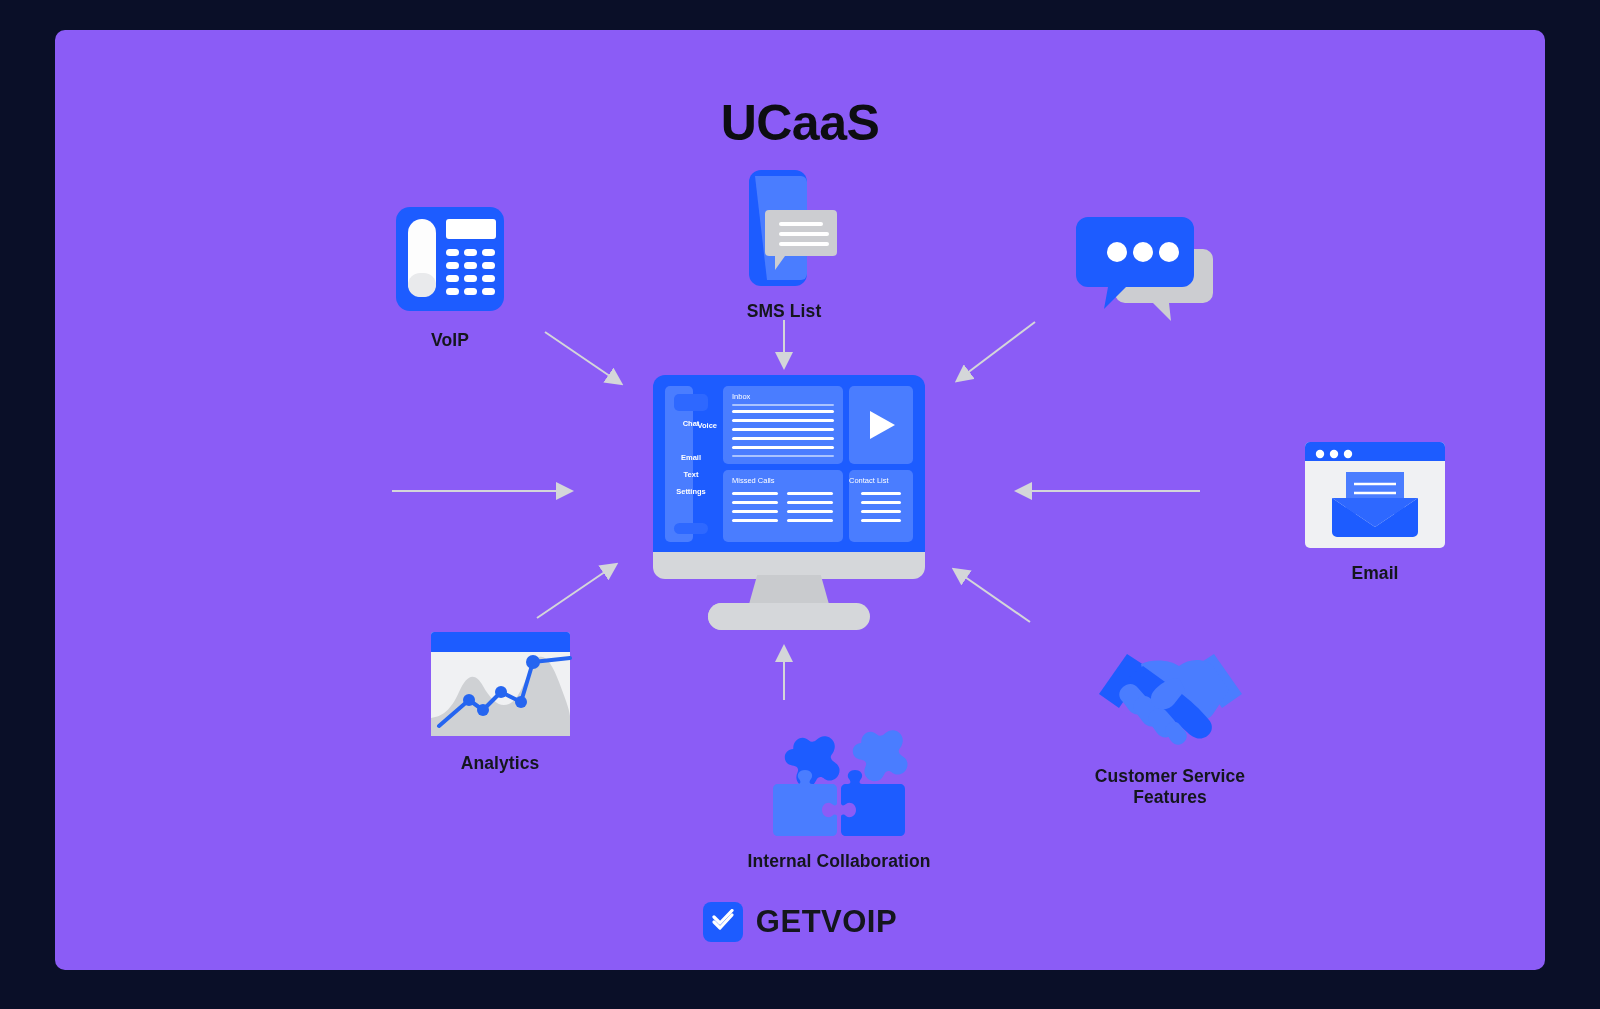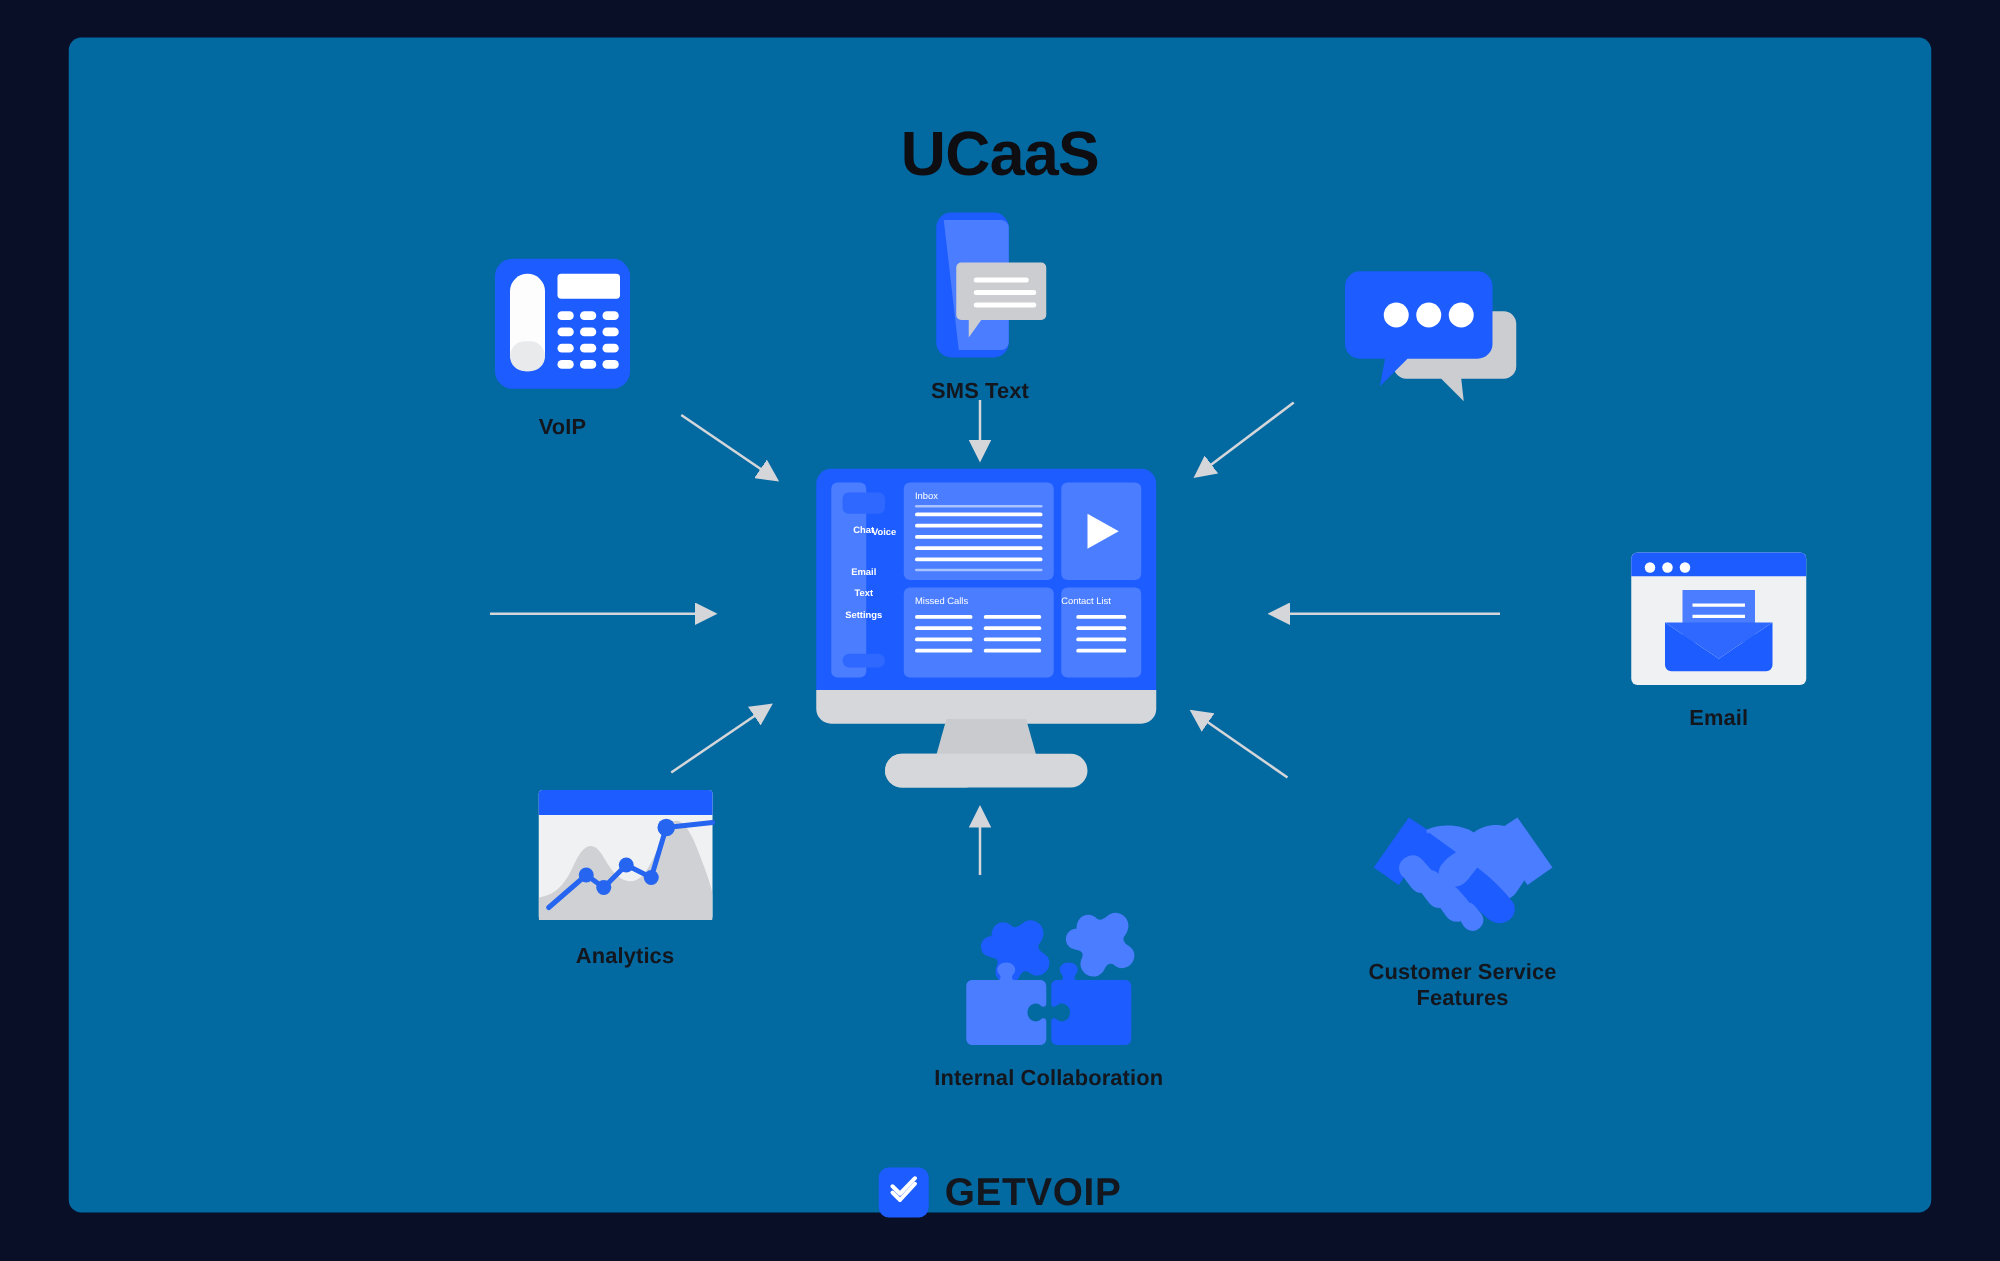--- a/index.html
+++ b/index.html
@@ -8,21 +8,21 @@
     background: #0a0f28;
     font-family: "Liberation Sans", sans-serif;
     overflow: hidden;
   }
   #stage { position: relative; width: 1600px; height: 1009px; }
 
   .card {
     position: absolute;
     left: 55px; top: 30px;
     width: 1490px; height: 940px;
-    background: #0369a1;
+    background: #8b5cf6;
     border-radius: 10px;
   }
 
   .title {
     position: absolute; left: 0; top: 64px; width: 100%;
     text-align: center;
     font-size: 50px; font-weight: 700; letter-spacing: -0.5px;
     color: #0d0d12;
   }
 
@@ -92,21 +92,21 @@
     width: 0; height: 0;
     border-left: 25px solid #ffffff;
     border-top: 14px solid transparent;
     border-bottom: 14px solid transparent;
   }
 
   
   .arrows { position: absolute; left: 0; top: 0; width: 1600px; height: 1009px; pointer-events: none; }
 
   
-  .logo { position: absolute; left: 0; top: 904px; width: 100%;
+  .logo { position: absolute; left: 0; top: 872px; width: 100%;
           display: flex; align-items: center; justify-content: center; gap: 13px; }
   .logo-mark { width: 40px; height: 40px; background: #1d5cff; border-radius: 8px;
                display: flex; align-items: center; justify-content: center; }
   .logo-text { font-size: 31px; font-weight: 800; color: #14161d; letter-spacing: .5px; }
 </style>
 </head>
 <body>
 
 <div id="stage">
   <div class="card">
@@ -216,21 +216,21 @@
       <svg class="art" width="110" height="120" viewBox="0 0 110 120">
         <rect x="20" y="2" width="58" height="116" rx="12" fill="#1d5cff"></rect>
         <path d="M26 8 h46 a6 6 0 0 1 6 6 v92 a6 6 0 0 1 -6 6 h-34 z" fill="#4a7dff"></path>
         <path d="M40 42 h64 a4 4 0 0 1 4 4 v38 a4 4 0 0 1 -4 4 h-48 l-10 14 v-14 h-6 a4 4 0 0 1 -4 -4 v-38 a4 4 0 0 1 4 -4 z" fill="#cccdd1"></path>
         <g fill="#ffffff">
           <rect x="50" y="54" width="44" height="4" rx="2"></rect>
           <rect x="50" y="64" width="50" height="4" rx="2"></rect>
           <rect x="50" y="74" width="50" height="4" rx="2"></rect>
         </g>
       </svg>
-      <div class="label">SMS Text</div>
+      <div class="label">SMS List</div>
     </div>
 
     <div class="node" style="left:975px; top:175px; width:230px;">
       <svg class="art" width="145" height="120" viewBox="0 0 145 120">
         <path d="M52 44 h78 a10 10 0 0 1 10 10 v34 a10 10 0 0 1 -10 10 h-34 l2 18 l-18 -18 h-28 a10 10 0 0 1 -10 -10 v-34 a10 10 0 0 1 10 -10 z" fill="#cccdd1"></path>
         <path d="M15 12 h94 a12 12 0 0 1 12 12 v46 a12 12 0 0 1 -12 12 h-56 l-22 22 l4 -22 h-20 a12 12 0 0 1 -12 -12 v-46 a12 12 0 0 1 12 -12 z" fill="#1d5cff"></path>
         <g fill="#ffffff">
           <circle cx="44" cy="47" r="10"></circle>
           <circle cx="70" cy="47" r="10"></circle>
           <circle cx="96" cy="47" r="10"></circle>

